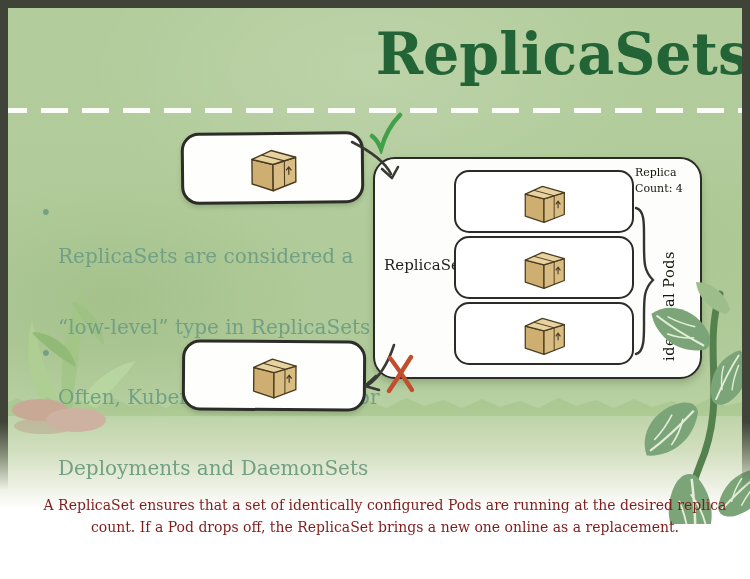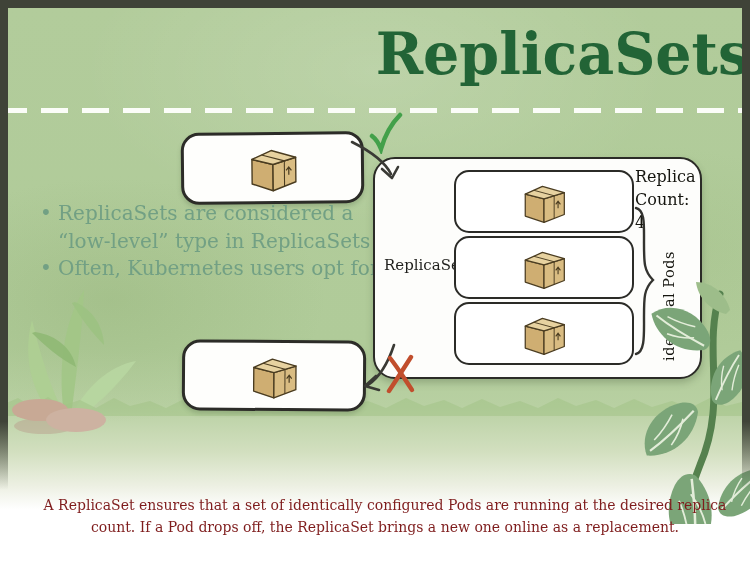--- a/index.html
+++ b/index.html
@@ -48,33 +48,33 @@
     position:absolute;left:373px;top:157px;width:325px;height:218px;
     background:#fdfdfb;border:2.5px solid #2b2b27;border-radius:22px;z-index:2;
     box-shadow:0 4px 7px rgba(60,80,50,0.28);
   }
   .rs-label{position:absolute;left:9px;top:97px;font-size:15px;color:#1f1f1c;}
   .pod-row{
     position:absolute;left:79px;width:176px;height:59px;background:#fff;
     border:2.5px solid #2b2b27;border-radius:15px;
     display:flex;align-items:center;justify-content:center;
   }
-  .replica-count{position:absolute;right:5px;top:6px;width:60px;font-size:16px;line-height:1.45;color:#15150f;}
+  .replica-count{position:absolute;right:5px;top:6px;width:60px;font-size:11px;line-height:1.45;color:#15150f;}
   .brace{position:absolute;left:257px;top:46px;}
   .identical-pods{
     position:absolute;left:286px;top:52px;height:150px;
     writing-mode:vertical-rl;transform:rotate(180deg);
     font-size:14.5px;color:#15150f;letter-spacing:0.5px;
     display:flex;align-items:center;
   }
 
   .bullets{position:absolute;left:40px;top:200px;width:345px;z-index:2;color:#72a084;font-size:20px;line-height:27.5px;}
   .bullet{display:flex;}
   .bullet .dot{width:18px;flex:none;}
-  .bullet .line{display:block;}
+  .bullet .line{display:block;margin-top:43px;}
 
   .mark{position:absolute;z-index:3;}
 
   .caption{
     position:absolute;left:35px;top:494px;width:700px;z-index:3;
     font-size:14px;line-height:1.6;color:#7f1d1d;text-align:center;
   }
 </style>
 </head>
 <body>
@@ -128,20 +128,21 @@
       <span class="dot">•</span>
       <span class="bullet-text">
         <span class="line">ReplicaSets are considered a</span>
         <span class="line">“low-level” type in ReplicaSets</span>
       </span>
     </div>
     <div class="bullet">
       <span class="dot">•</span>
       <span class="bullet-text">
         <span class="line">Often, Kubernetes users opt for</span>
+        <span class="line">Deployments and DaemonSets</span>
       </span>
     </div>
   </div>
 
   <div class="rs-container">
     <span class="rs-label">ReplicaSet</span>
     <div class="replica-count">Replica Count: 4</div>
 
     <div class="pod-row" style="top:11px">
       <svg width="50" height="44" viewBox="0 0 64 56">

